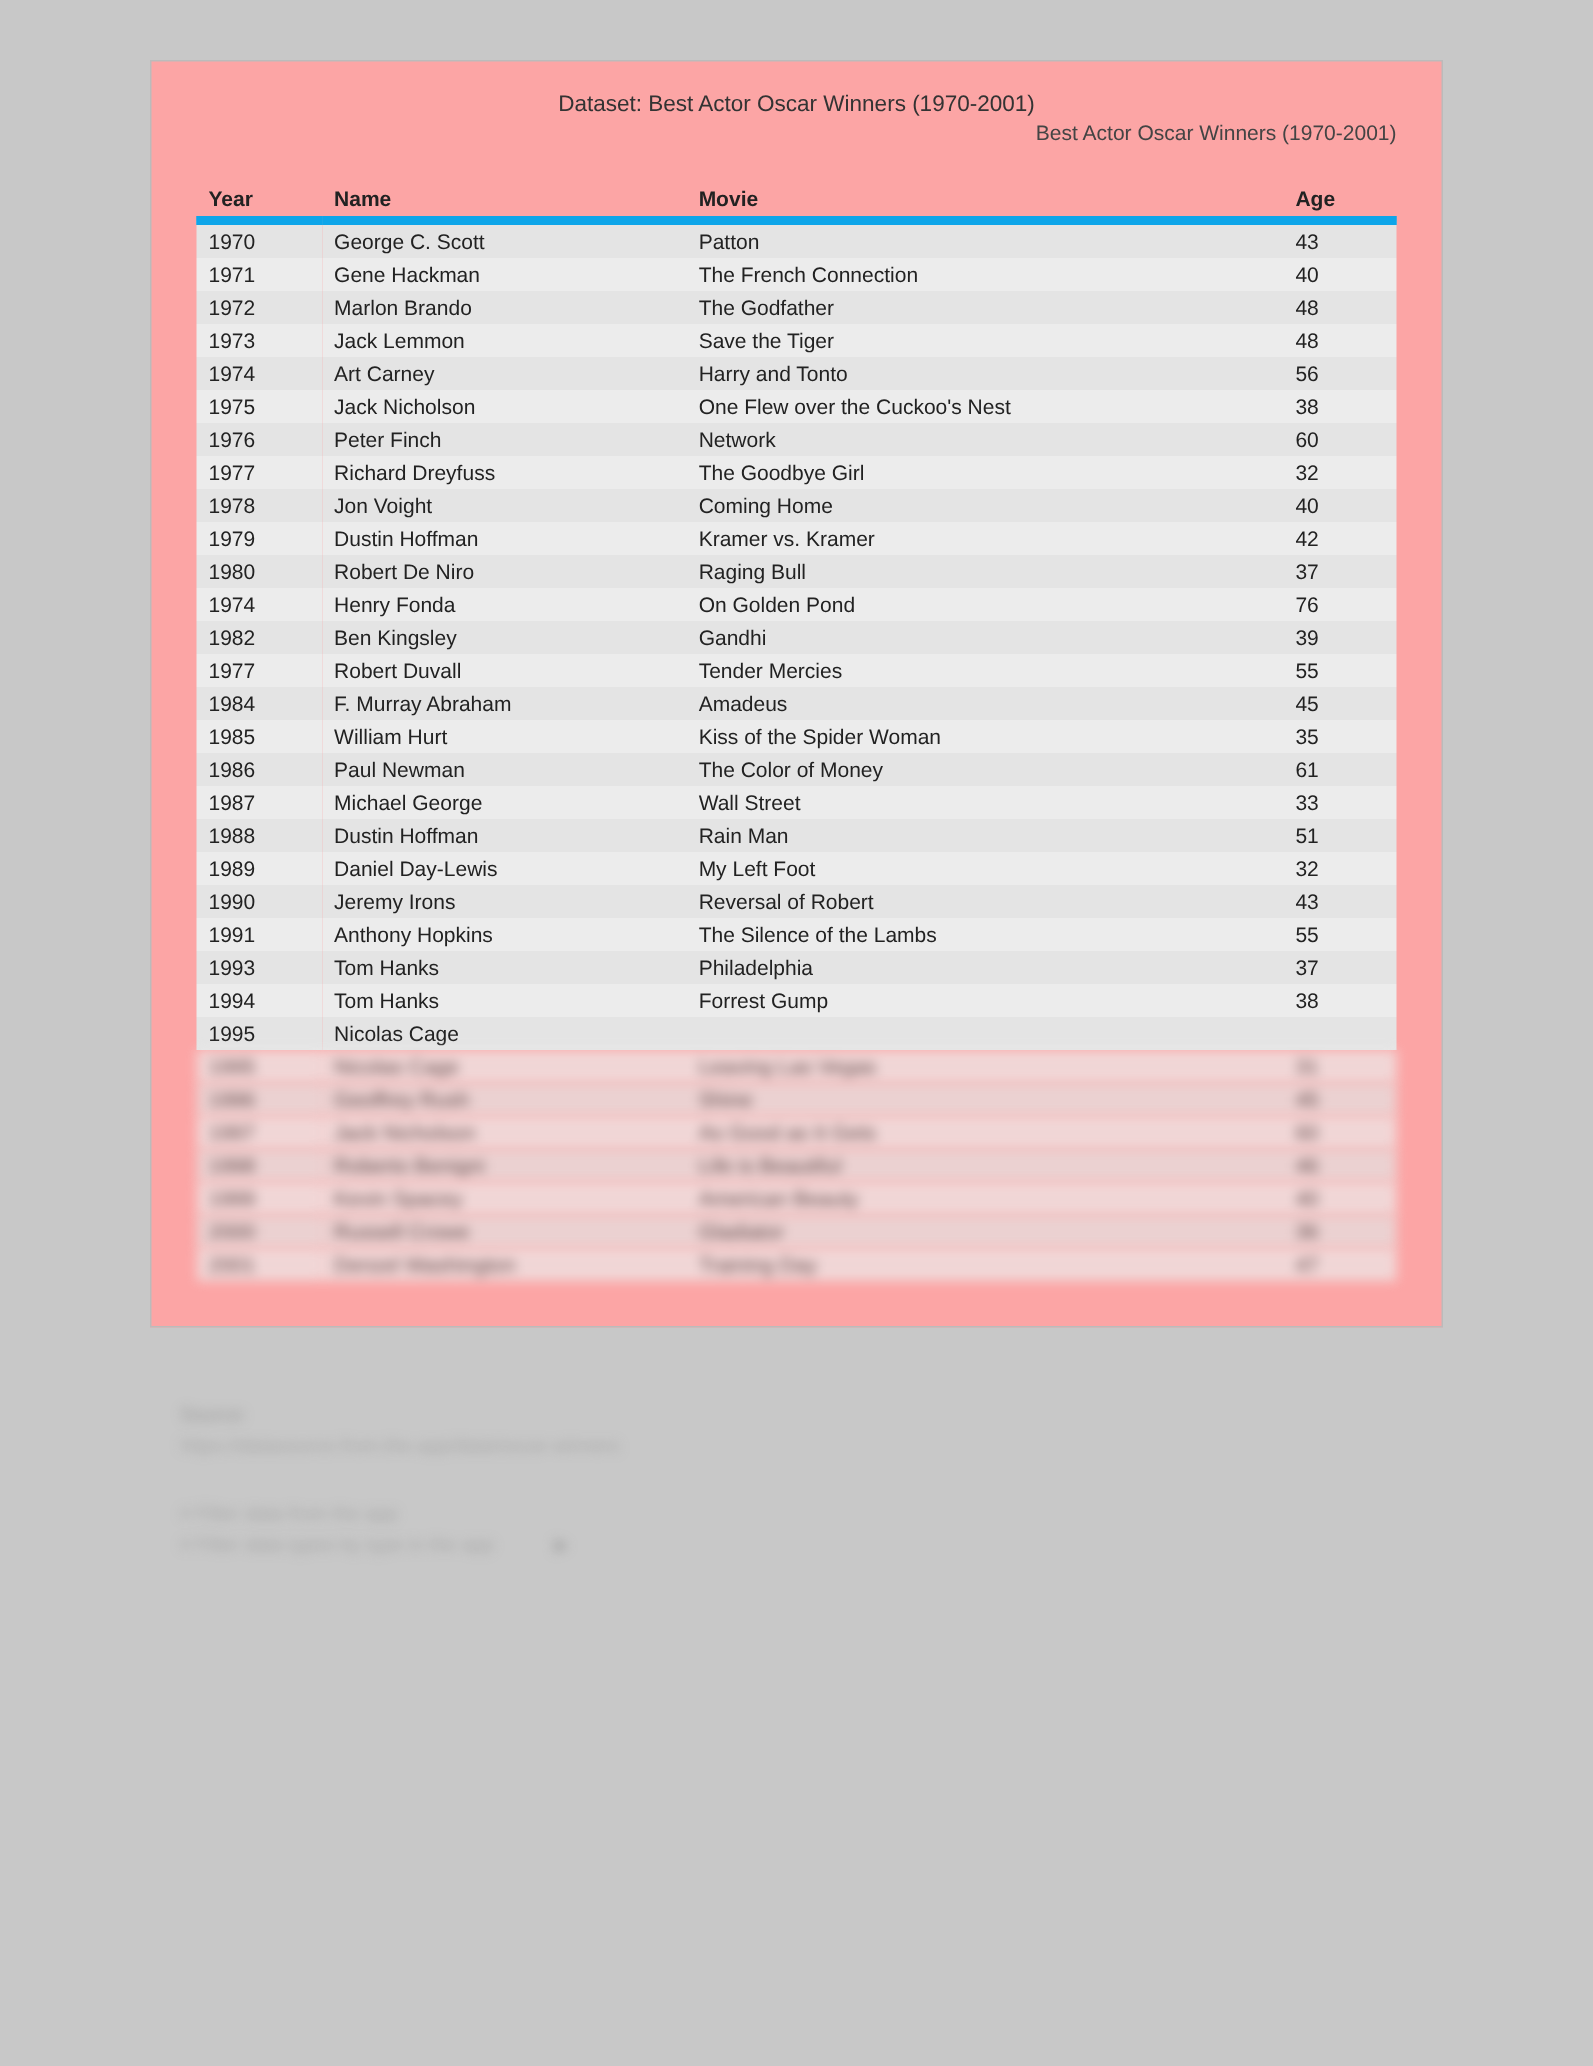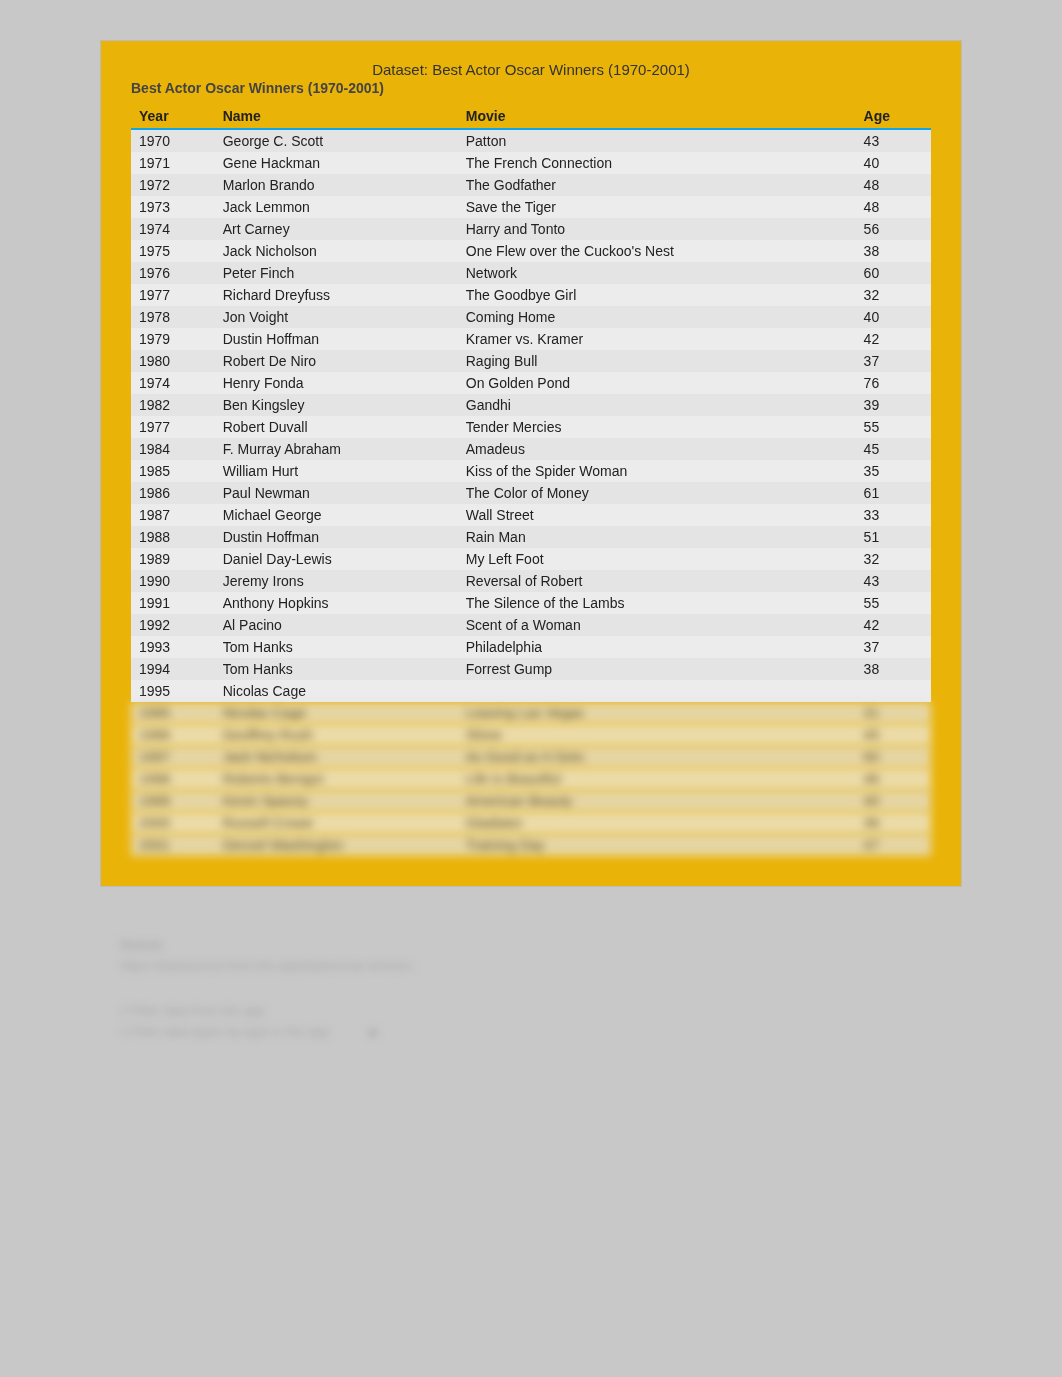--- a/index.html
+++ b/index.html
@@ -8,47 +8,46 @@
       font-family: Arial, Helvetica, sans-serif;
       font-size: 14px;
       color: #222;
       width: 1062px;
       min-height: 1377px;
     }
     .page-wrapper {
       padding: 40px 100px;
     }
     .table-container {
-      background: #eab308;
+      background: #fca5a5;
       border: 1px solid #bbb;
       padding: 20px 30px 30px 30px;
       margin-bottom: 40px;
     }
     .dataset-title {
       text-align: center;
       font-size: 15px;
       color: #333;
       margin-bottom: 2px;
     }
     .table-title {
-      text-align: left;
+      text-align: right;
       font-size: 14px;
       color: #444;
-      margin-bottom: 8px;
-      font-weight: bold;
+      margin-bottom: 24px;
     }
     table {
       width: 100%;
       border-collapse: collapse;
     }
     thead th {
       font-weight: bold;
       padding: 4px 8px;
       text-align: left;
-      border-bottom: 2px solid #0ea5e9;
+      border-bottom: 6px solid #0ea5e9;
     }
     thead th.right { }
     tbody tr td {
       padding: 3px 8px;
       font-size: 14px;
     }
     tbody tr td.right { text-align: left; }
     tbody tr:nth-child(odd) { background: #e4e4e4; }
     tbody tr:nth-child(even) { background: #ececec; }
 
@@ -226,26 +225,20 @@
             <td>Reversal of Robert</td>
             <td class="right">43</td>
           </tr>
           <tr>
             <td>1991</td>
             <td>Anthony Hopkins</td>
             <td>The Silence of the Lambs</td>
             <td class="right">55</td>
           </tr>
           <tr>
-            <td>1992</td>
-            <td>Al Pacino</td>
-            <td>Scent of a Woman</td>
-            <td class="right">42</td>
-          </tr>
-          <tr>
             <td>1993</td>
             <td>Tom Hanks</td>
             <td>Philadelphia</td>
             <td class="right">37</td>
           </tr>
           <tr>
             <td>1994</td>
             <td>Tom Hanks</td>
             <td>Forrest Gump</td>
             <td class="right">38</td>

